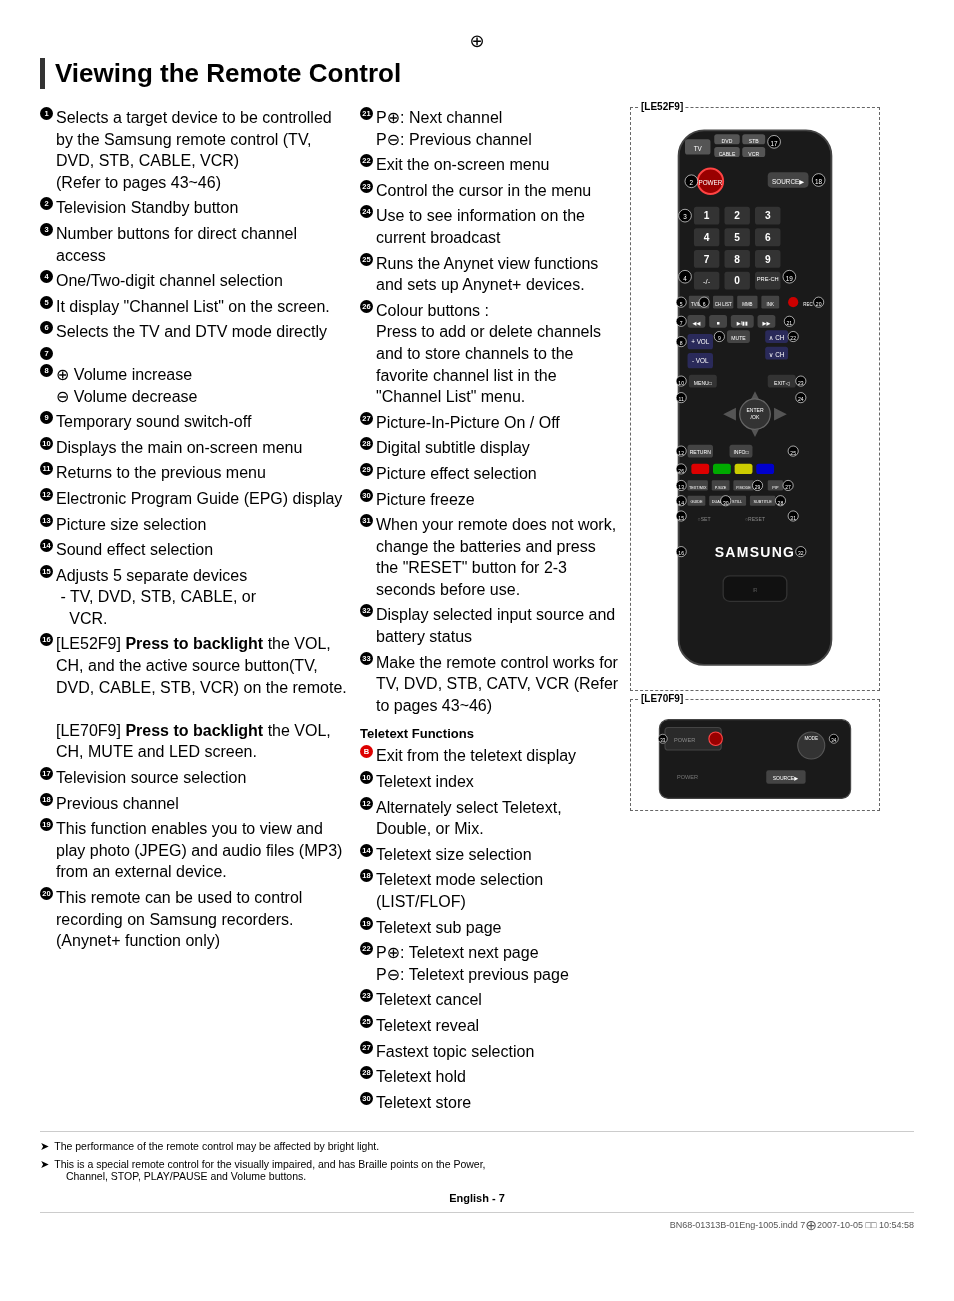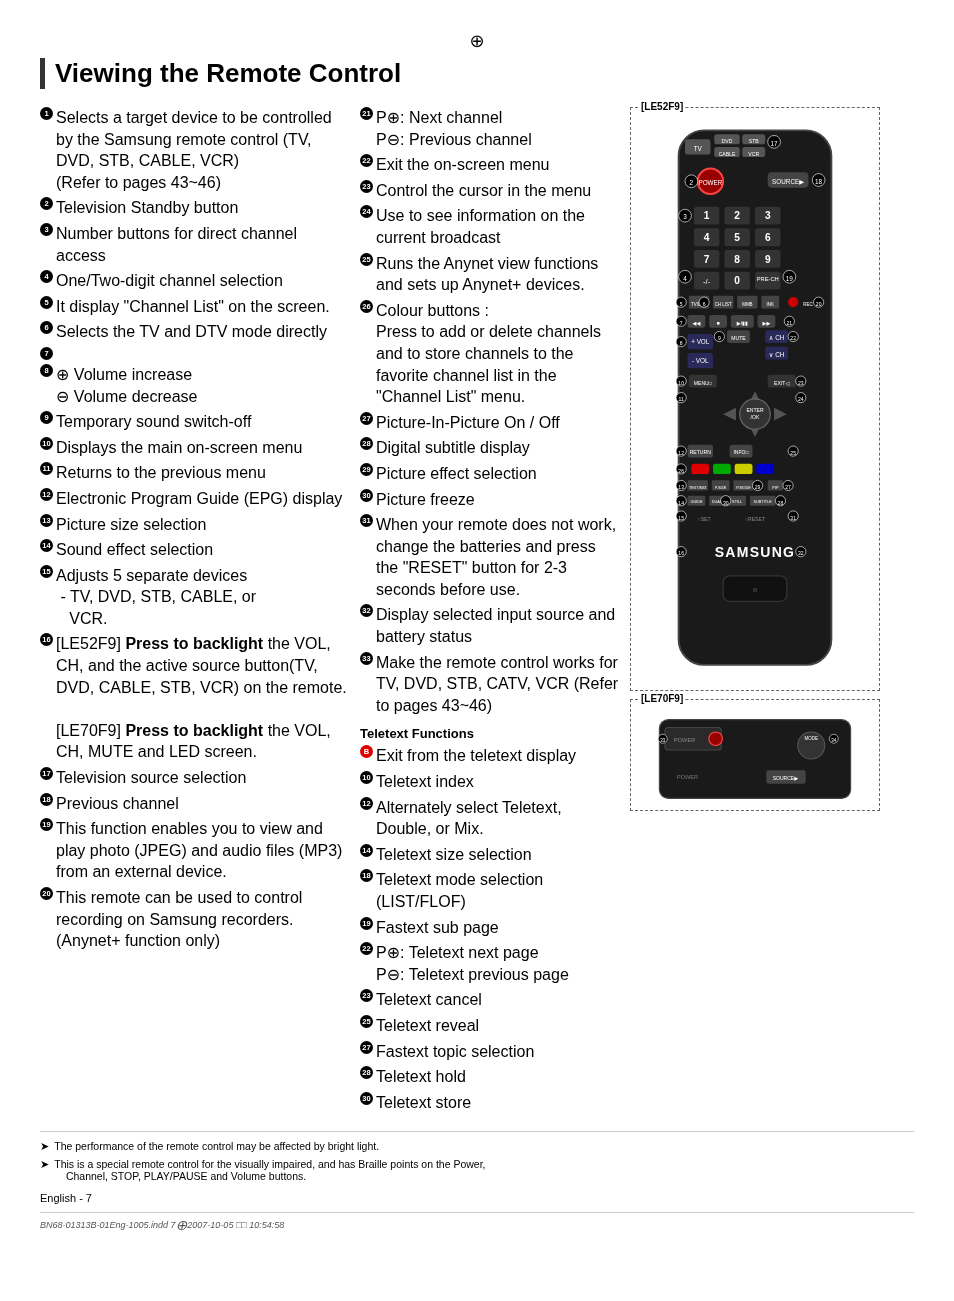--- a/index.html
+++ b/index.html
@@ -69,34 +69,34 @@
     .footer-note {
       display: flex;
       margin-bottom: 5px;
       font-size: 10.5px;
     }
     .arrow-sym {
       margin-right: 5px;
       font-size: 11px;
     }
     .page-num {
+      text-align: center;
       margin-top: 10px;
       font-size: 11px;
-      font-weight: normal;
+      font-weight: bold;
     }
     .bottom-bar {
       display: flex;
-      justify-content: flex-start;
+      justify-content: flex-end;
       align-items: center;
       border-top: 1px solid #ccc;
       margin-top: 8px;
       padding-top: 4px;
       font-size: 9px;
       color: #555;
-      font-style: italic;
     }
     .le52f9-box {
       border: 1.5px dashed #666;
       width: 250px;
       position: relative;
       padding: 6px 4px 6px 4px;
       margin-left: 0;
     }
     .le52f9-label {
       font-size: 10px;
@@ -311,21 +311,21 @@
         <div class="item-row">
           <span class="number-badge">14</span>
           <span class="item-text">Teletext size selection</span>
         </div>
         <div class="item-row">
           <span class="number-badge">18</span>
           <span class="item-text">Teletext mode selection (LIST/FLOF)</span>
         </div>
         <div class="item-row">
           <span class="number-badge">19</span>
-          <span class="item-text">Fastext sub page</span>
+          <span class="item-text">Teletext sub page</span>
         </div>
         <div class="item-row">
           <span class="number-badge">22</span>
           <span class="item-text">P⊕: Teletext next page<br>P⊖: Teletext previous page</span>
         </div>
         <div class="item-row">
           <span class="number-badge">23</span>
           <span class="item-text">Teletext cancel</span>
         </div>
         <div class="item-row">

